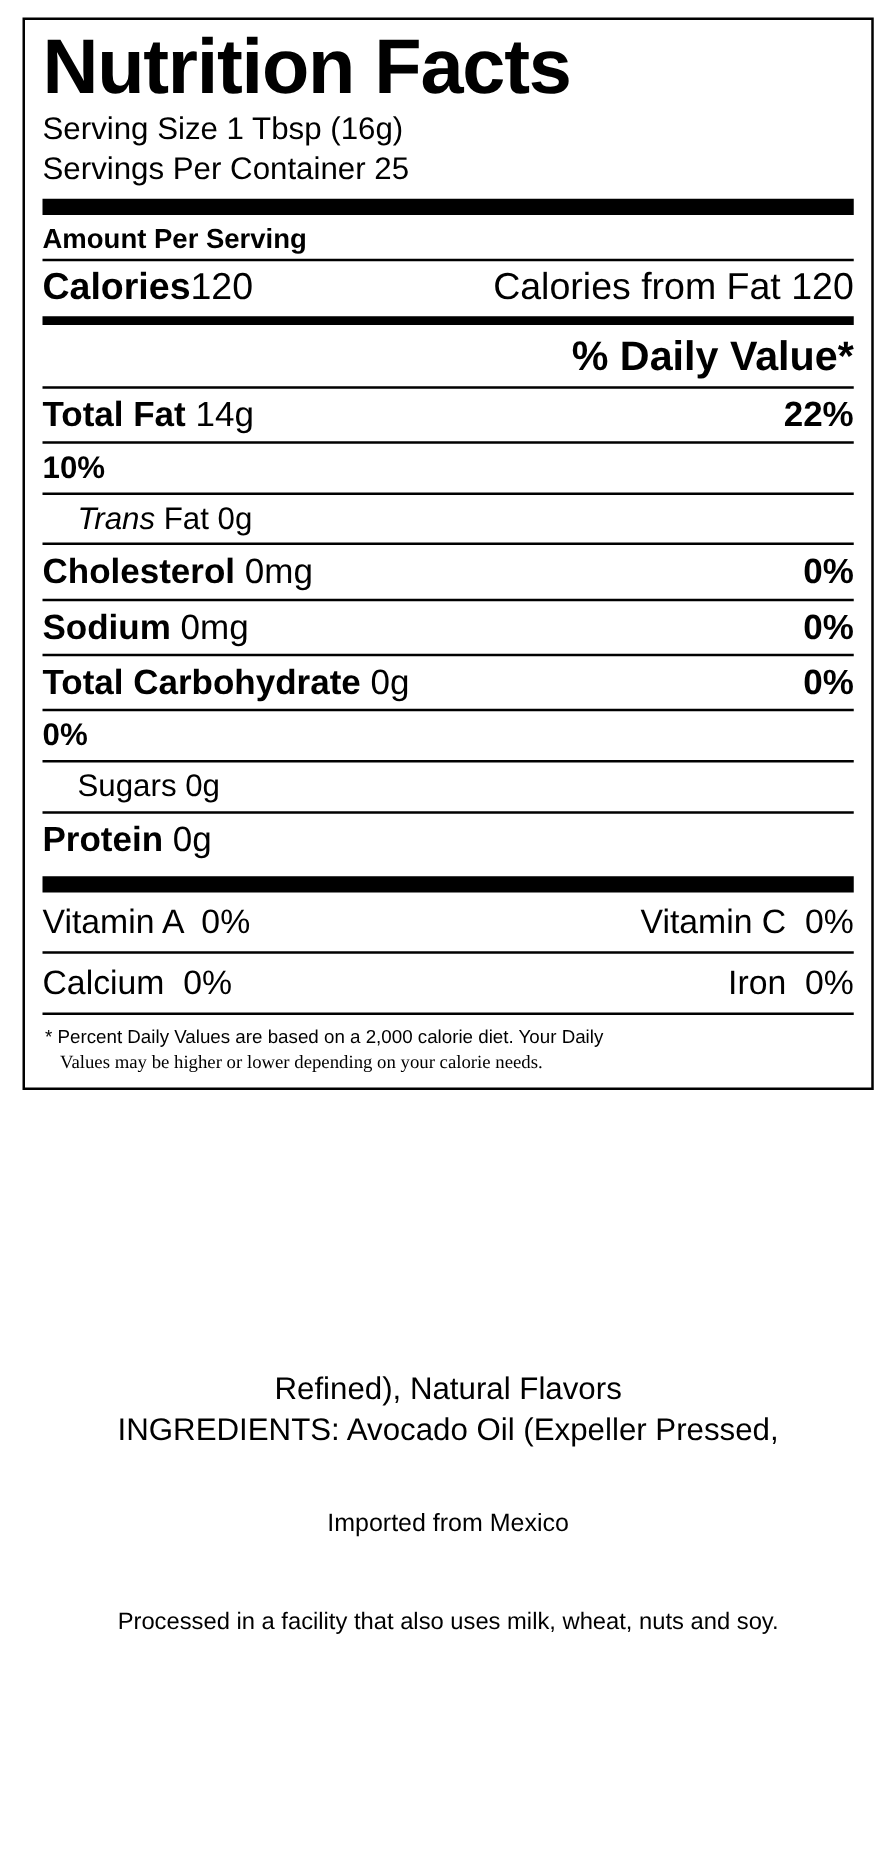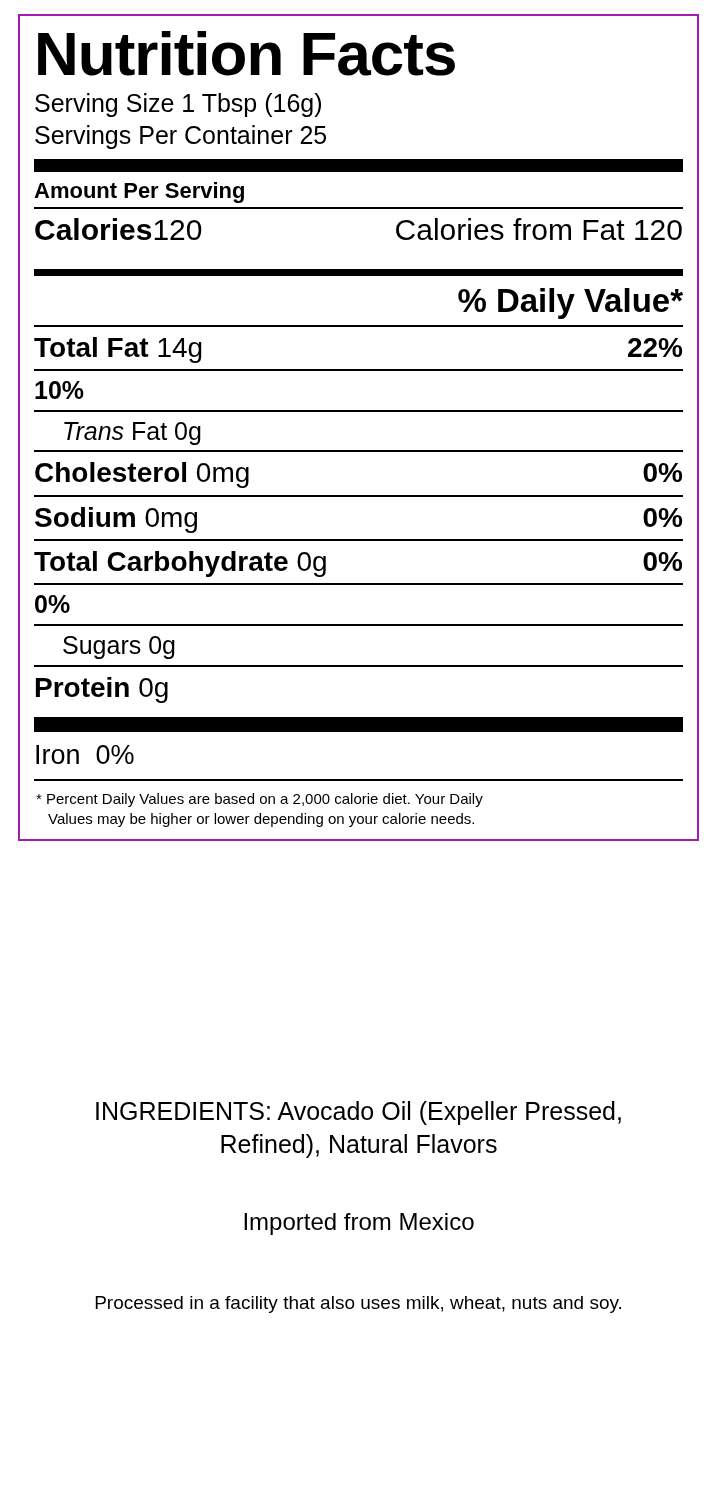--- a/index.html
+++ b/index.html
@@ -21,21 +21,21 @@
     box-sizing: border-box;
   }
 
   
   .nf-panel {
     position: absolute;
     left: 18px;
     top: 14px;
     width: 681px;
     box-sizing: border-box;
-    border: 2px solid #a21caf;
+    border: 2px solid #000000;
     padding: 6px 14px 8px 14px;
     background: #fff;
   }
 
   .nf-title {
     font-size: 62px;
     font-weight: bold;
     line-height: 0.98;
     letter-spacing: -1px;
     margin: 2px 0 2px 0;
@@ -81,21 +81,21 @@
     font-size: 22px;
     font-weight: bold;
     padding: 6px 0 3px 0;
   }
 
   .calories-row {
     display: flex;
     justify-content: space-between;
     align-items: baseline;
     font-size: 30px;
-    padding: 4px 0 22px 0;
+    padding: 4px 0 6px 0;
   }
   .calories-row .cal-label { font-weight: bold; }
   .calories-row .cal-value { font-weight: normal; }
   .calories-row .cal-from { font-weight: normal; }
 
   .dv-row {
     text-align: right;
     font-size: 33px;
     font-weight: bold;
     padding: 6px 0 5px 0;
@@ -112,37 +112,37 @@
     align-items: baseline;
     font-size: 27px;
     padding: 8px 0 8px 0;
   }
 
   .footnote {
     font-size: 15px;
     line-height: 1.35;
     padding: 8px 2px 2px 2px;
   }
-  .footnote .fn-line2 { padding-left: 12px; }
+  .footnote .fn-line2 { padding-left: 12px; font-family: Liberation Serif, serif; }
 
   
   .below {
     position: absolute;
     left: 18px;
     top: 1095px;
     width: 681px;
     text-align: center;
   }
   .ingredients {
     font-size: 25px;
     line-height: 1.3;
     padding: 0 6px;
   }
   .imported {
-    font-size: 24px;
+    font-size: 20px;
     margin-top: 48px;
   }
   .allergen {
     font-size: 19px;
     margin-top: 56px;
   }
   .distrib {
     font-size: 23px;
     line-height: 1.32;
     margin-top: 42px;
@@ -241,39 +241,53 @@
     <div class="row big">
       <div class="left">
         <span class="b">Protein</span>
         <span class="n">0g</span>
       </div>
       <div class="right"></div>
     </div>
 
     <div class="rule-thick"></div>
 
-    <div class="rule-thin"></div>
-
     <div class="vit-row">
+      <div>
+        <span>Vitamin A</span>
+        &nbsp;<span>0%</span>
+      </div>
+      <div>
+        <span>Vitamin C</span>
+        &nbsp;<span>0%</span>
+      </div>
+    </div>
+    <div class="rule-thin"></div>
+
+    <div class="vit-row">
+      <div>
+        <span>Calcium</span>
+        &nbsp;<span>0%</span>
+      </div>
       <div>
         <span>Iron</span>
         &nbsp;<span>0%</span>
       </div>
     </div>
     <div class="rule-thin"></div>
 
     <div class="footnote">
       <div>* Percent Daily Values are based on a 2,000 calorie diet. Your Daily</div>
       <div class="fn-line2">Values may be higher or lower depending on your calorie needs.</div>
     </div>
 
   </div>
 
   <div class="below">
     <div class="ingredients">
+      <div>Refined), Natural Flavors</div>
       <div>INGREDIENTS: Avocado Oil (Expeller Pressed,</div>
-      <div>Refined), Natural Flavors</div>
     </div>
     <div class="imported">Imported from Mexico</div>
     <div class="allergen">Processed in a facility that also uses milk, wheat, nuts and soy.</div>
   </div>
 
 </div>
 
 </body></html>

